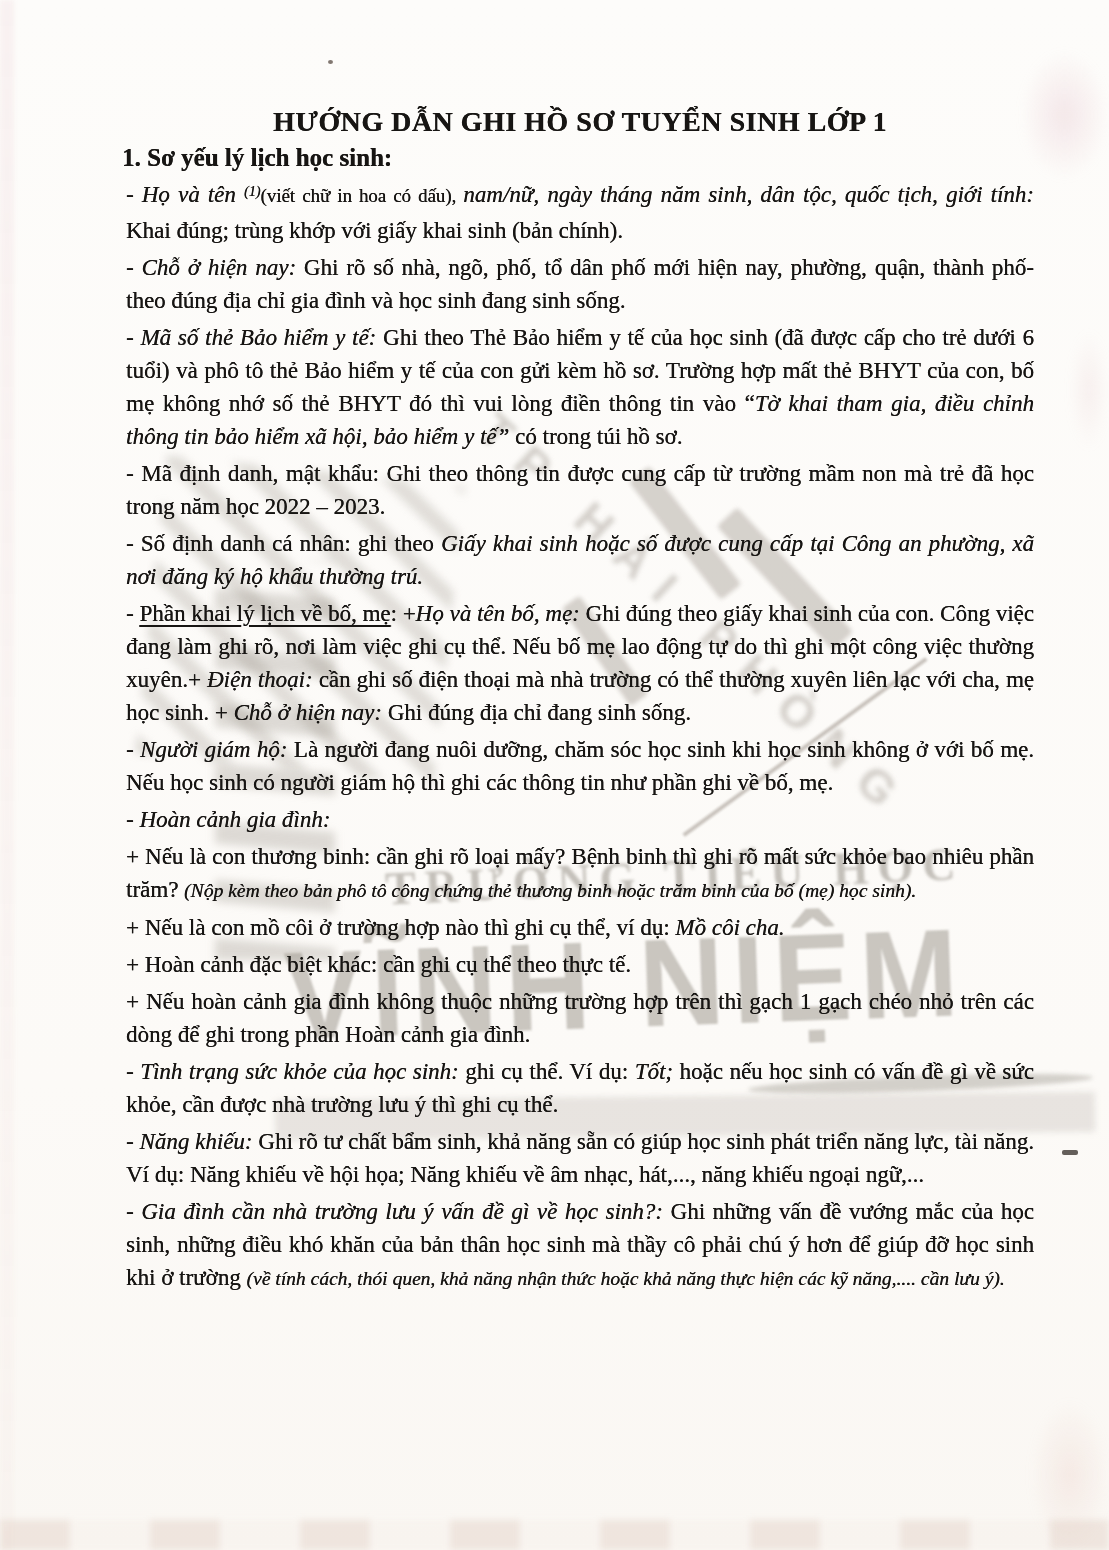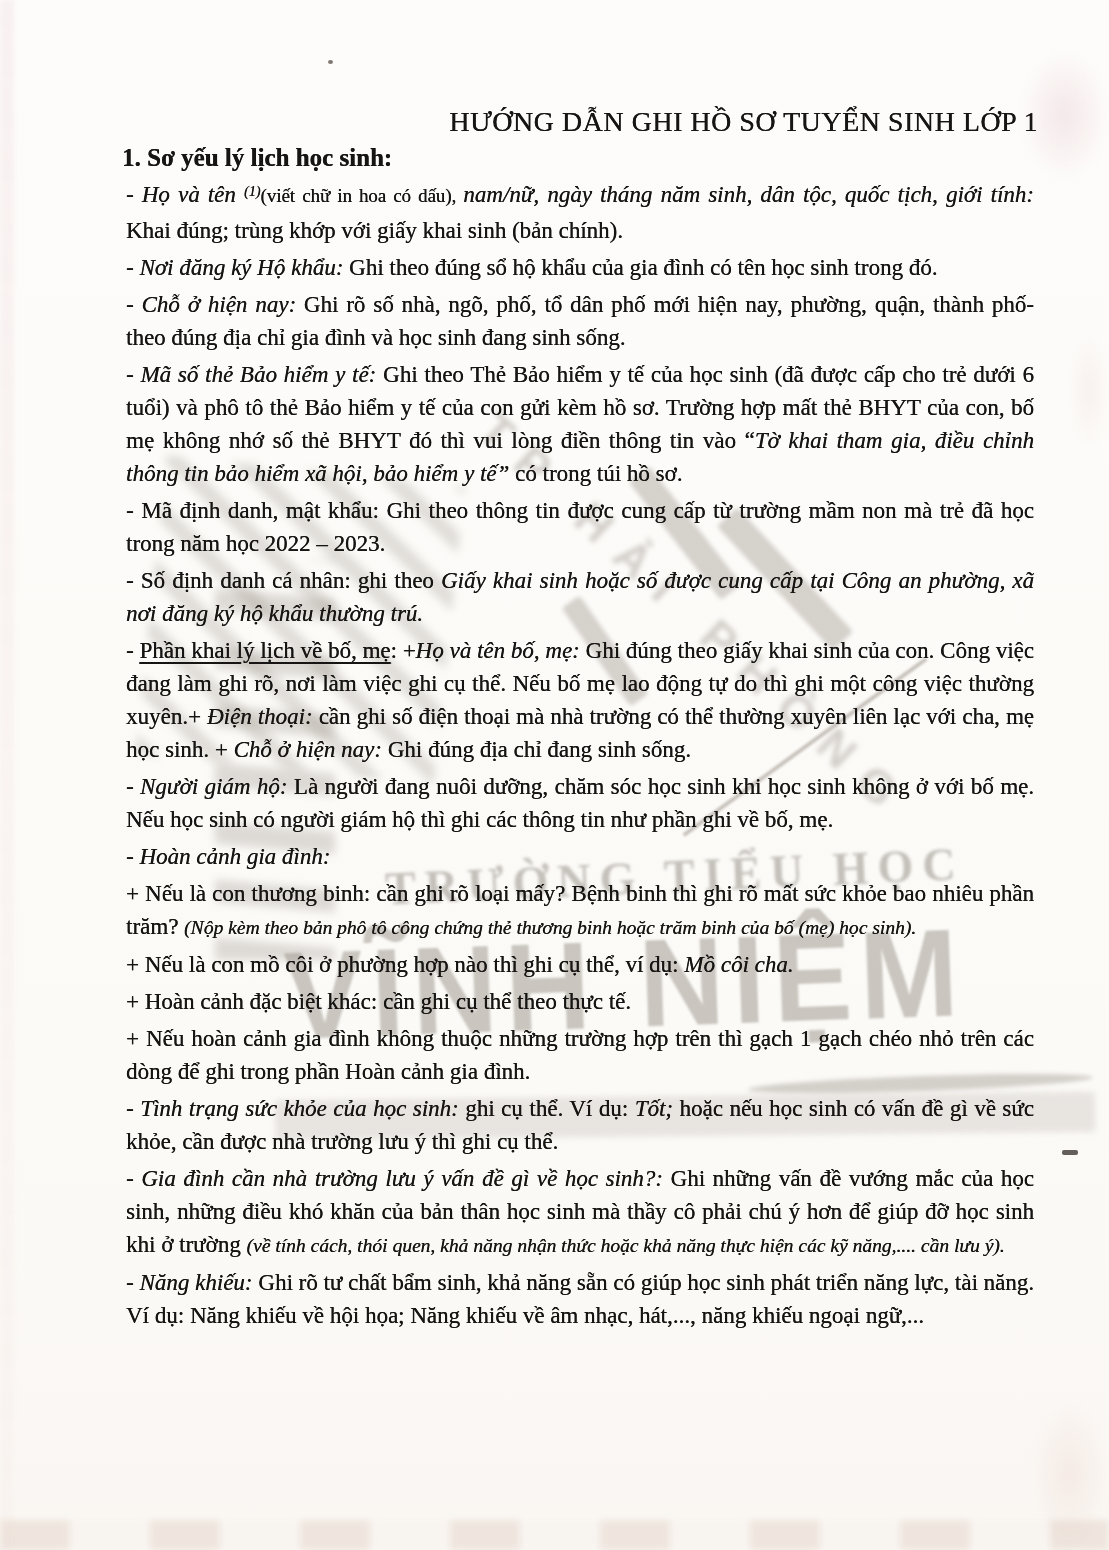--- a/index.html
+++ b/index.html
@@ -75,21 +75,21 @@
     background:radial-gradient(closest-side,rgba(225,190,195,0.18),transparent);filter:blur(4px);}
   .edge-right-bottom{left:1030px;top:1400px;width:79px;height:150px;
     background:radial-gradient(closest-side,rgba(230,195,185,0.25),transparent);filter:blur(5px);}
   
   .content{
     position:absolute;z-index:2;
     left:122px;top:106px;width:916px;
   }
   .content h1{
     margin:0 0 6px 0;
-    font-size:28px;font-weight:normal;text-align:right;letter-spacing:0.5px;
+    font-size:28px;font-weight:bold;text-align:center;letter-spacing:0.5px;
     text-shadow:0.3px 0 0 currentColor;
   }
   .content h2{
     margin:0 0 6px 0;
     font-size:25px;font-weight:bold;
     text-shadow:0.3px 0 0 currentColor;
   }
   .content p{
     margin:4px;
     font-size:23px;line-height:33px;
@@ -127,31 +127,30 @@
   <div class="art edge-left"></div>
   <div class="art edge-right-top"></div>
   <div class="art edge-right-mid"></div>
   <div class="art edge-right-bottom"></div>
 
   <div class="content">
     <h1>HƯỚNG DẪN GHI HỒ SƠ TUYỂN SINH LỚP 1</h1>
     <h2>1. Sơ yếu lý lịch học sinh:</h2>
     <div>
         <p><span class="s-i">- Họ và tên </span><span class="s-sup">(1)</span><span class="s-sm">(viết chữ in hoa có dấu), </span><span class="s-i">nam/nữ, ngày tháng năm sinh, dân tộc, quốc tịch, giới tính:</span><span class="s-n"> Khai đúng; trùng khớp với giấy khai sinh (bản chính).</span></p>
-        <p><span class="s-i">- Nơi đăng ký Hộ khẩu:</span><span class="s-n"> Ghi theo đúng sổ hộ khẩu của gia đình có tên học sinh trong đó.</span></p>
         <p><span class="s-i">- Chỗ ở hiện nay:</span><span class="s-n"> Ghi rõ số nhà, ngõ, phố, tổ dân phố mới hiện nay, phường, quận, thành phố- theo đúng địa chỉ gia đình và học sinh đang sinh sống.</span></p>
         <p><span class="s-bi">- Mã số thẻ Bảo hiểm y tế:</span><span class="s-n"> Ghi theo Thẻ Bảo hiểm y tế của học sinh (đã được cấp cho trẻ dưới 6 tuổi) và phô tô thẻ Bảo hiểm y tế của con gửi kèm hồ sơ. Trường hợp mất thẻ BHYT của con, bố mẹ không nhớ số thẻ BHYT đó thì vui lòng điền thông tin vào “</span><span class="s-i">Tờ khai tham gia, điều chỉnh thông tin bảo hiểm xã hội, bảo hiểm y tế”</span><span class="s-n"> có trong túi hồ sơ.</span></p>
         <p><span class="s-n">- Mã định danh, mật khẩu: Ghi theo thông tin được cung cấp từ trường mầm non mà trẻ đã học trong năm học 2022 – 2023.</span></p>
         <p><span class="s-n">- Số định danh cá nhân: ghi theo </span><span class="s-i">Giấy khai sinh hoặc số được cung cấp tại Công an phường, xã nơi đăng ký hộ khẩu thường trú.</span></p>
         <p><span class="s-n">- </span><span class="s-u">Phần khai lý lịch về bố, mẹ</span><span class="s-n">: +</span><span class="s-i">Họ và tên bố, mẹ:</span><span class="s-n"> Ghi đúng theo giấy khai sinh của con. Công việc đang làm ghi rõ, nơi làm việc ghi cụ thể. Nếu bố mẹ lao động tự do thì ghi một công việc thường xuyên.+ </span><span class="s-i">Điện thoại:</span><span class="s-n"> cần ghi số điện thoại mà nhà trường có thể thường xuyên liên lạc với cha, mẹ học sinh. + </span><span class="s-i">Chỗ ở hiện nay:</span><span class="s-n"> Ghi đúng địa chỉ đang sinh sống.</span></p>
         <p><span class="s-i">- Người giám hộ:</span><span class="s-n"> Là người đang nuôi dưỡng, chăm sóc học sinh khi học sinh không ở với bố mẹ. Nếu học sinh có người giám hộ thì ghi các thông tin như phần ghi về bố, mẹ.</span></p>
         <p><span class="s-i">- Hoàn cảnh gia đình:</span></p>
         <p><span class="s-n">+ Nếu là con thương binh: cần ghi rõ loại mấy? Bệnh binh thì ghi rõ mất sức khỏe bao nhiêu phần trăm? </span><span class="s-smi">(Nộp kèm theo bản phô tô công chứng thẻ thương binh hoặc trăm binh của bố (mẹ) học sinh).</span></p>
-        <p><span class="s-n">+ Nếu là con mồ côi ở phường hợp nào thì ghi cụ thể, ví dụ: </span><span class="s-i">Mồ côi cha.</span></p>
+        <p><span class="s-n">+ Nếu là con mồ côi ở trường hợp nào thì ghi cụ thể, ví dụ: </span><span class="s-i">Mồ côi cha.</span></p>
         <p><span class="s-n">+ Hoàn cảnh đặc biệt khác: cần ghi cụ thể theo thực tế.</span></p>
         <p><span class="s-n">+ Nếu hoàn cảnh gia đình không thuộc những trường hợp trên thì gạch 1 gạch chéo nhỏ trên các dòng để ghi trong phần Hoàn cảnh gia đình.</span></p>
         <p><span class="s-i">- Tình trạng sức khỏe của học sinh:</span><span class="s-n"> ghi cụ thể. Ví dụ: </span><span class="s-i">Tốt;</span><span class="s-n"> hoặc nếu học sinh có vấn đề gì về sức khỏe, cần được nhà trường lưu ý thì ghi cụ thể.</span></p>
+        <p><span class="s-i">- Năng khiếu:</span><span class="s-n"> Ghi rõ tư chất bẩm sinh, khả năng sẵn có giúp học sinh phát triển năng lực, tài năng. Ví dụ: Năng khiếu về hội họa; Năng khiếu về âm nhạc, hát,..., năng khiếu ngoại ngữ,...</span></p>
         <p><span class="s-i">- Gia đình cần nhà trường lưu ý vấn đề gì về học sinh?:</span><span class="s-n"> Ghi những vấn đề vướng mắc của học sinh, những điều khó khăn của bản thân học sinh mà thầy cô phải chú ý hơn để giúp đỡ học sinh khi ở trường </span><span class="s-smi">(về tính cách, thói quen, khả năng nhận thức hoặc khả năng thực hiện các kỹ năng,.... cần lưu ý).</span></p>
-        <p><span class="s-i">- Năng khiếu:</span><span class="s-n"> Ghi rõ tư chất bẩm sinh, khả năng sẵn có giúp học sinh phát triển năng lực, tài năng. Ví dụ: Năng khiếu về hội họa; Năng khiếu về âm nhạc, hát,..., năng khiếu ngoại ngữ,...</span></p>
       </div>
   </div>
 
 </div>
 
 </body></html>

